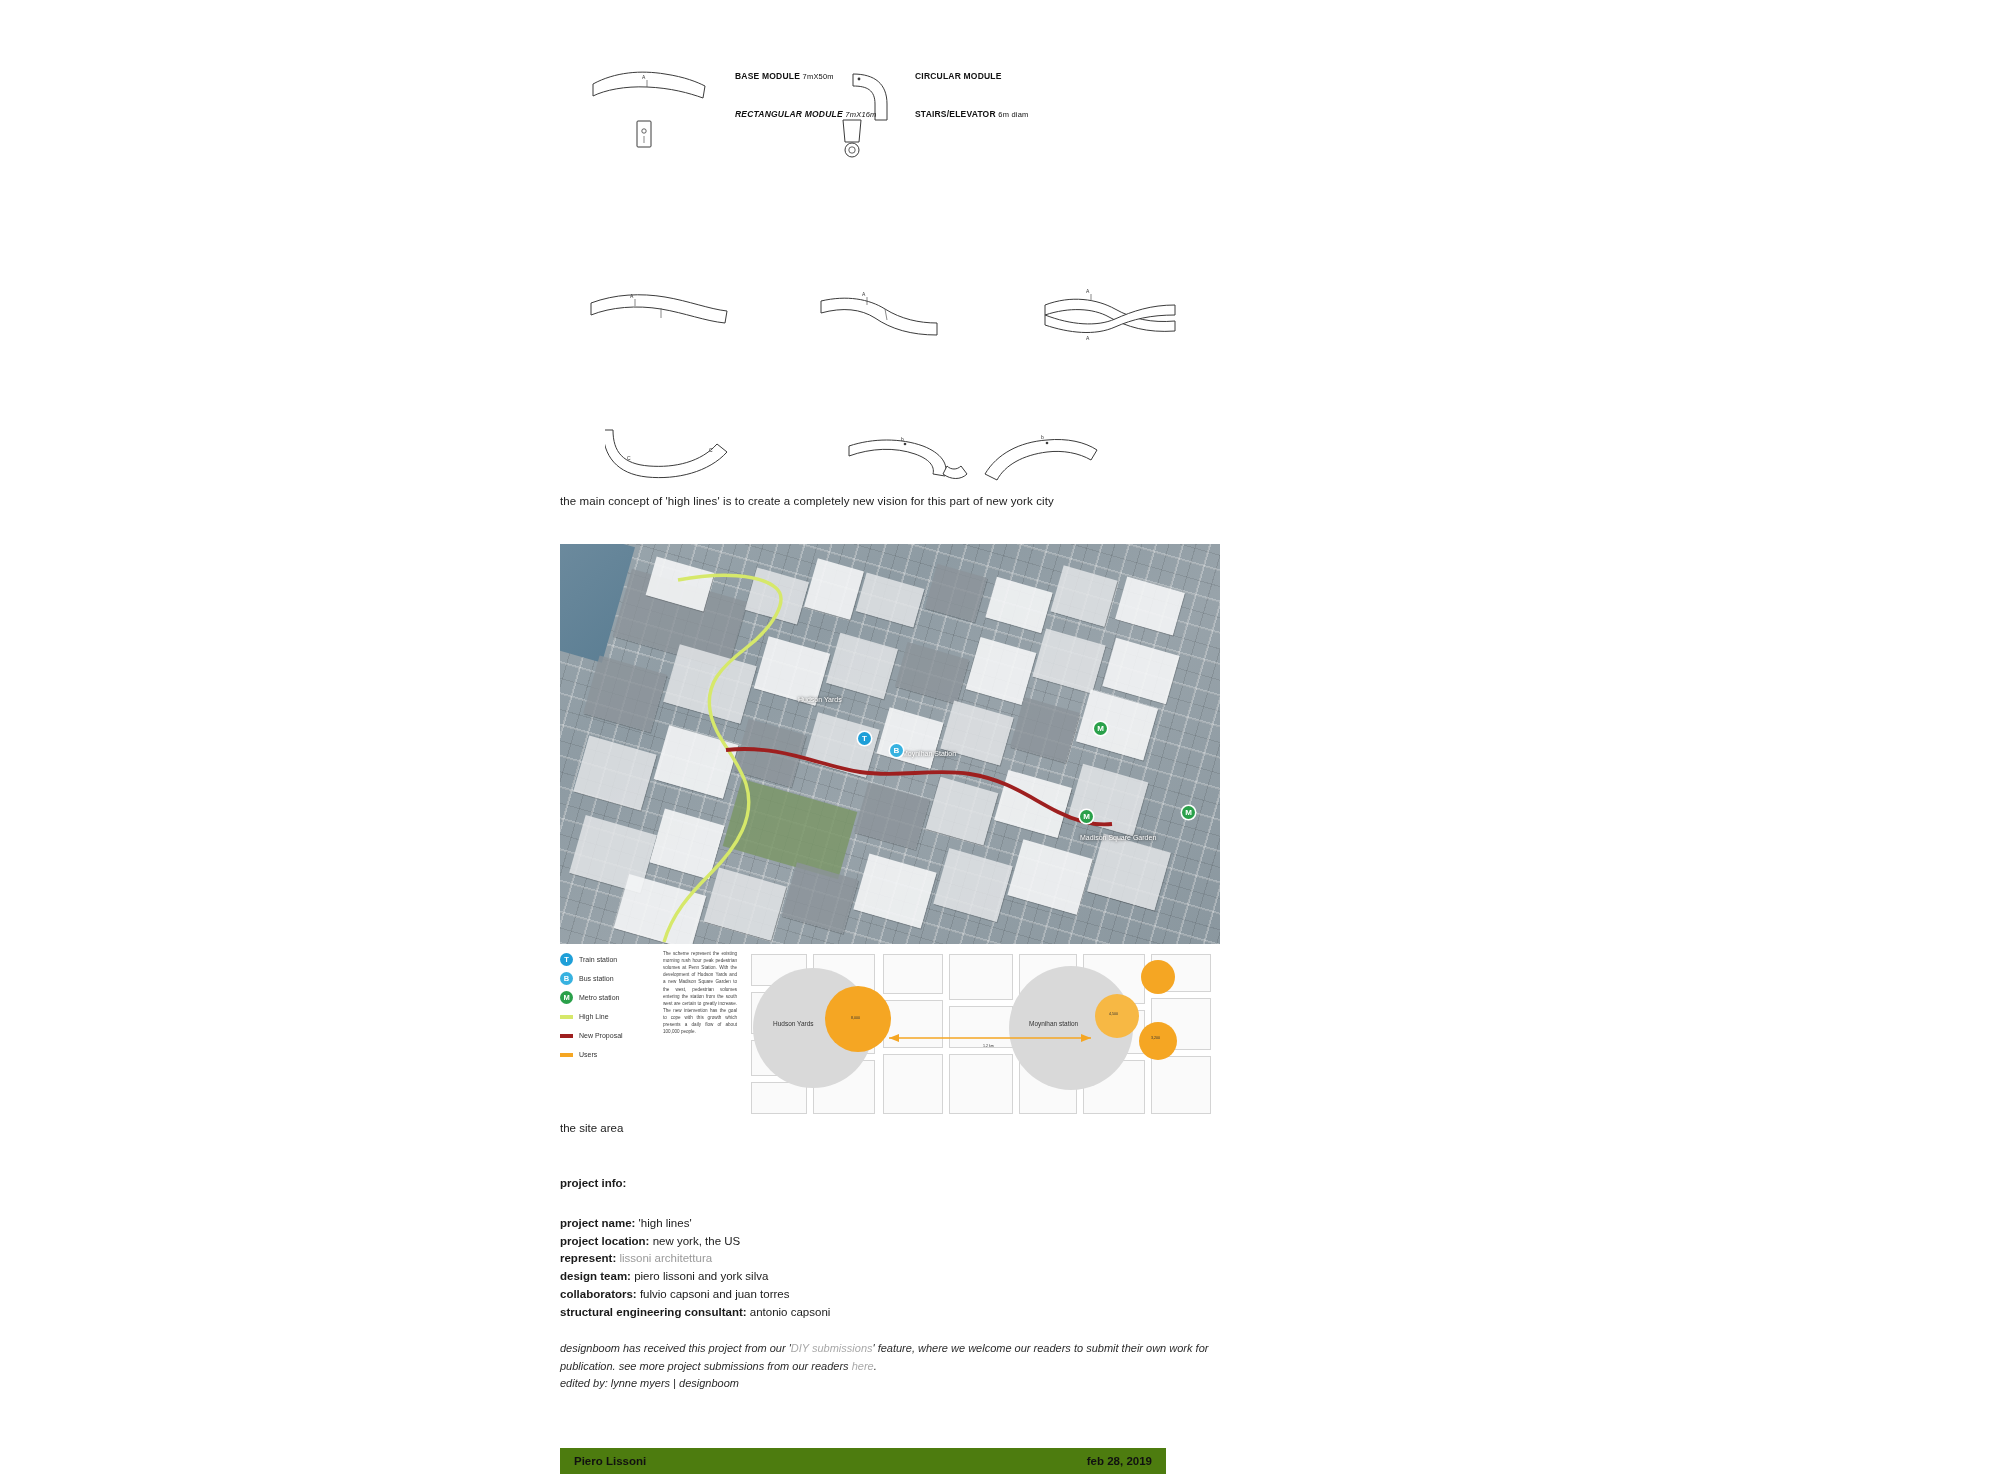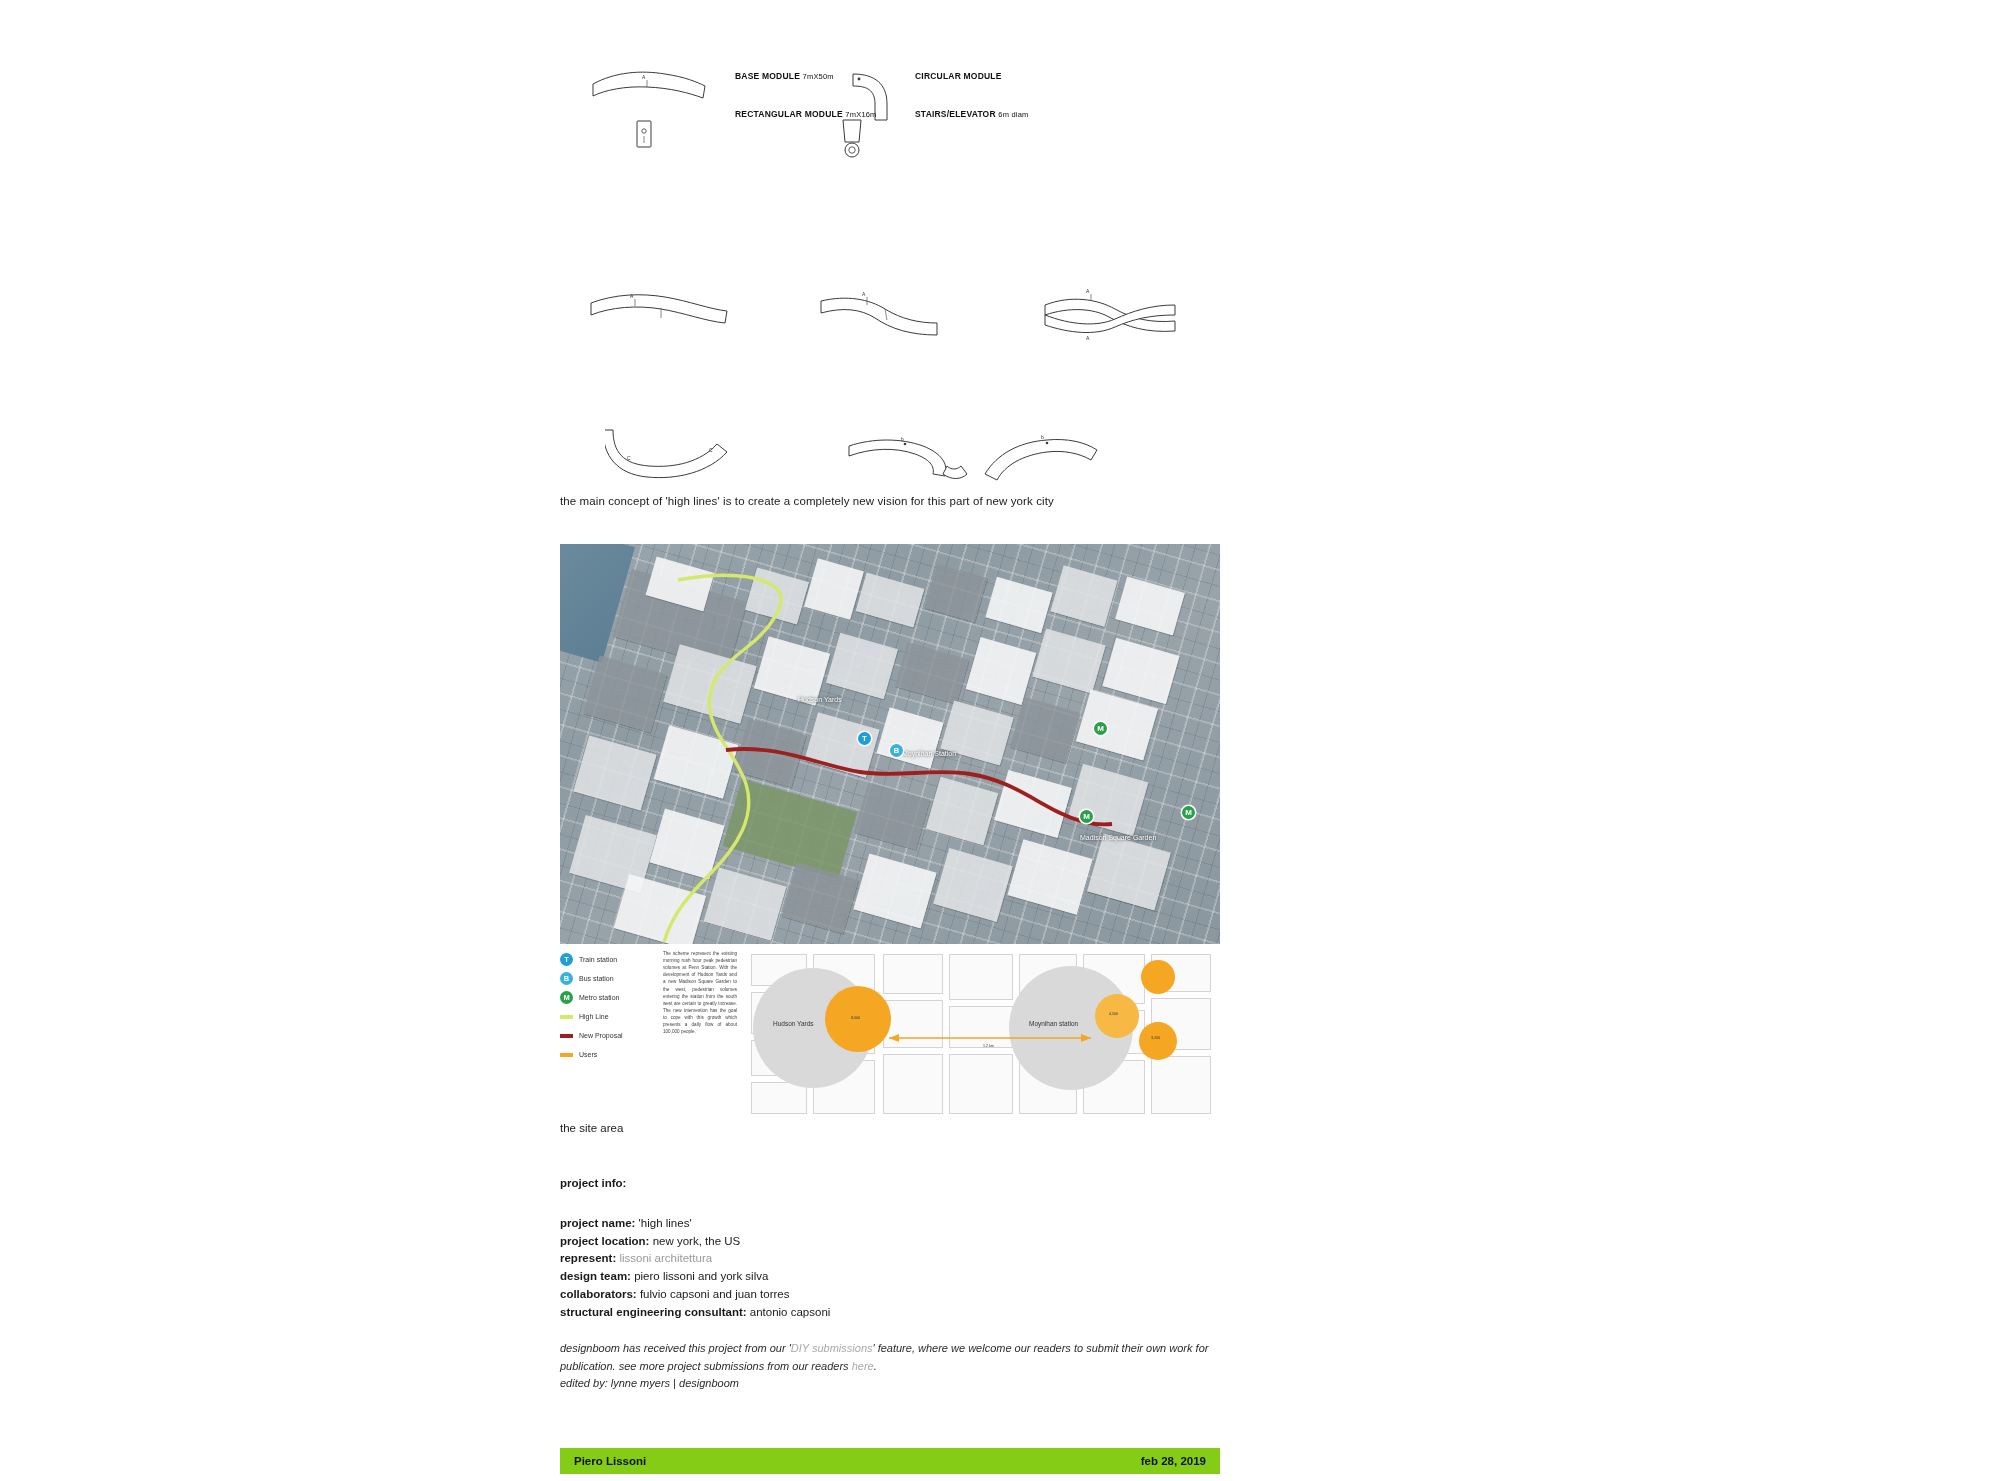--- a/index.html
+++ b/index.html
@@ -247,23 +247,23 @@
     line-height: 1.6;
     color: #2b2b2b;
   }
   .note .lnk { color: #a9a9a9; }
 
   
   .footer {
     position: absolute;
     left: 560px;
     top: 1448px;
-    width: 660px;
+    width: 606px;
     height: 26px;
-    background: #84cc16;
+    background: #4d7c0f;
     display: flex;
     align-items: center;
     justify-content: space-between;
     padding: 0 14px;
     box-sizing: border-box;
     font-size: 11.5px;
     font-weight: bold;
     color: #111;
   }
 </style>
@@ -288,21 +288,21 @@
 
       <path class="ln" d="M264 62 L 264 82"></path>
       <path class="fillw" d="M258 62 L 276 62 L 274 84 L 260 84 Z"></path>
       <circle class="fillw" cx="267" cy="92" r="7"></circle>
       <circle cx="267" cy="92" r="3.2" fill="none" stroke="#3b3b3b" stroke-width=".8"></circle>
     </svg>
 
     <div class="mod-label" style="left:150px; top:13px;">
       <span>BASE MODULE</span> <span class="dim">7mX50m</span>
     </div>
-    <div class="mod-label" style="left:150px; top:51px;">
+    <div class="mod-label" style="left:150px; top:51px;font-style:italic;">
       <span>RECTANGULAR MODULE</span> <span class="dim">7mX16m</span>
     </div>
     <div class="mod-label" style="left:330px; top:13px;">
       <span>CIRCULAR MODULE</span> <span class="dim"></span>
     </div>
     <div class="mod-label" style="left:330px; top:51px;">
       <span>STAIRS/ELEVATOR</span> <span class="dim">6m diam</span>
     </div>
   </div>
 

